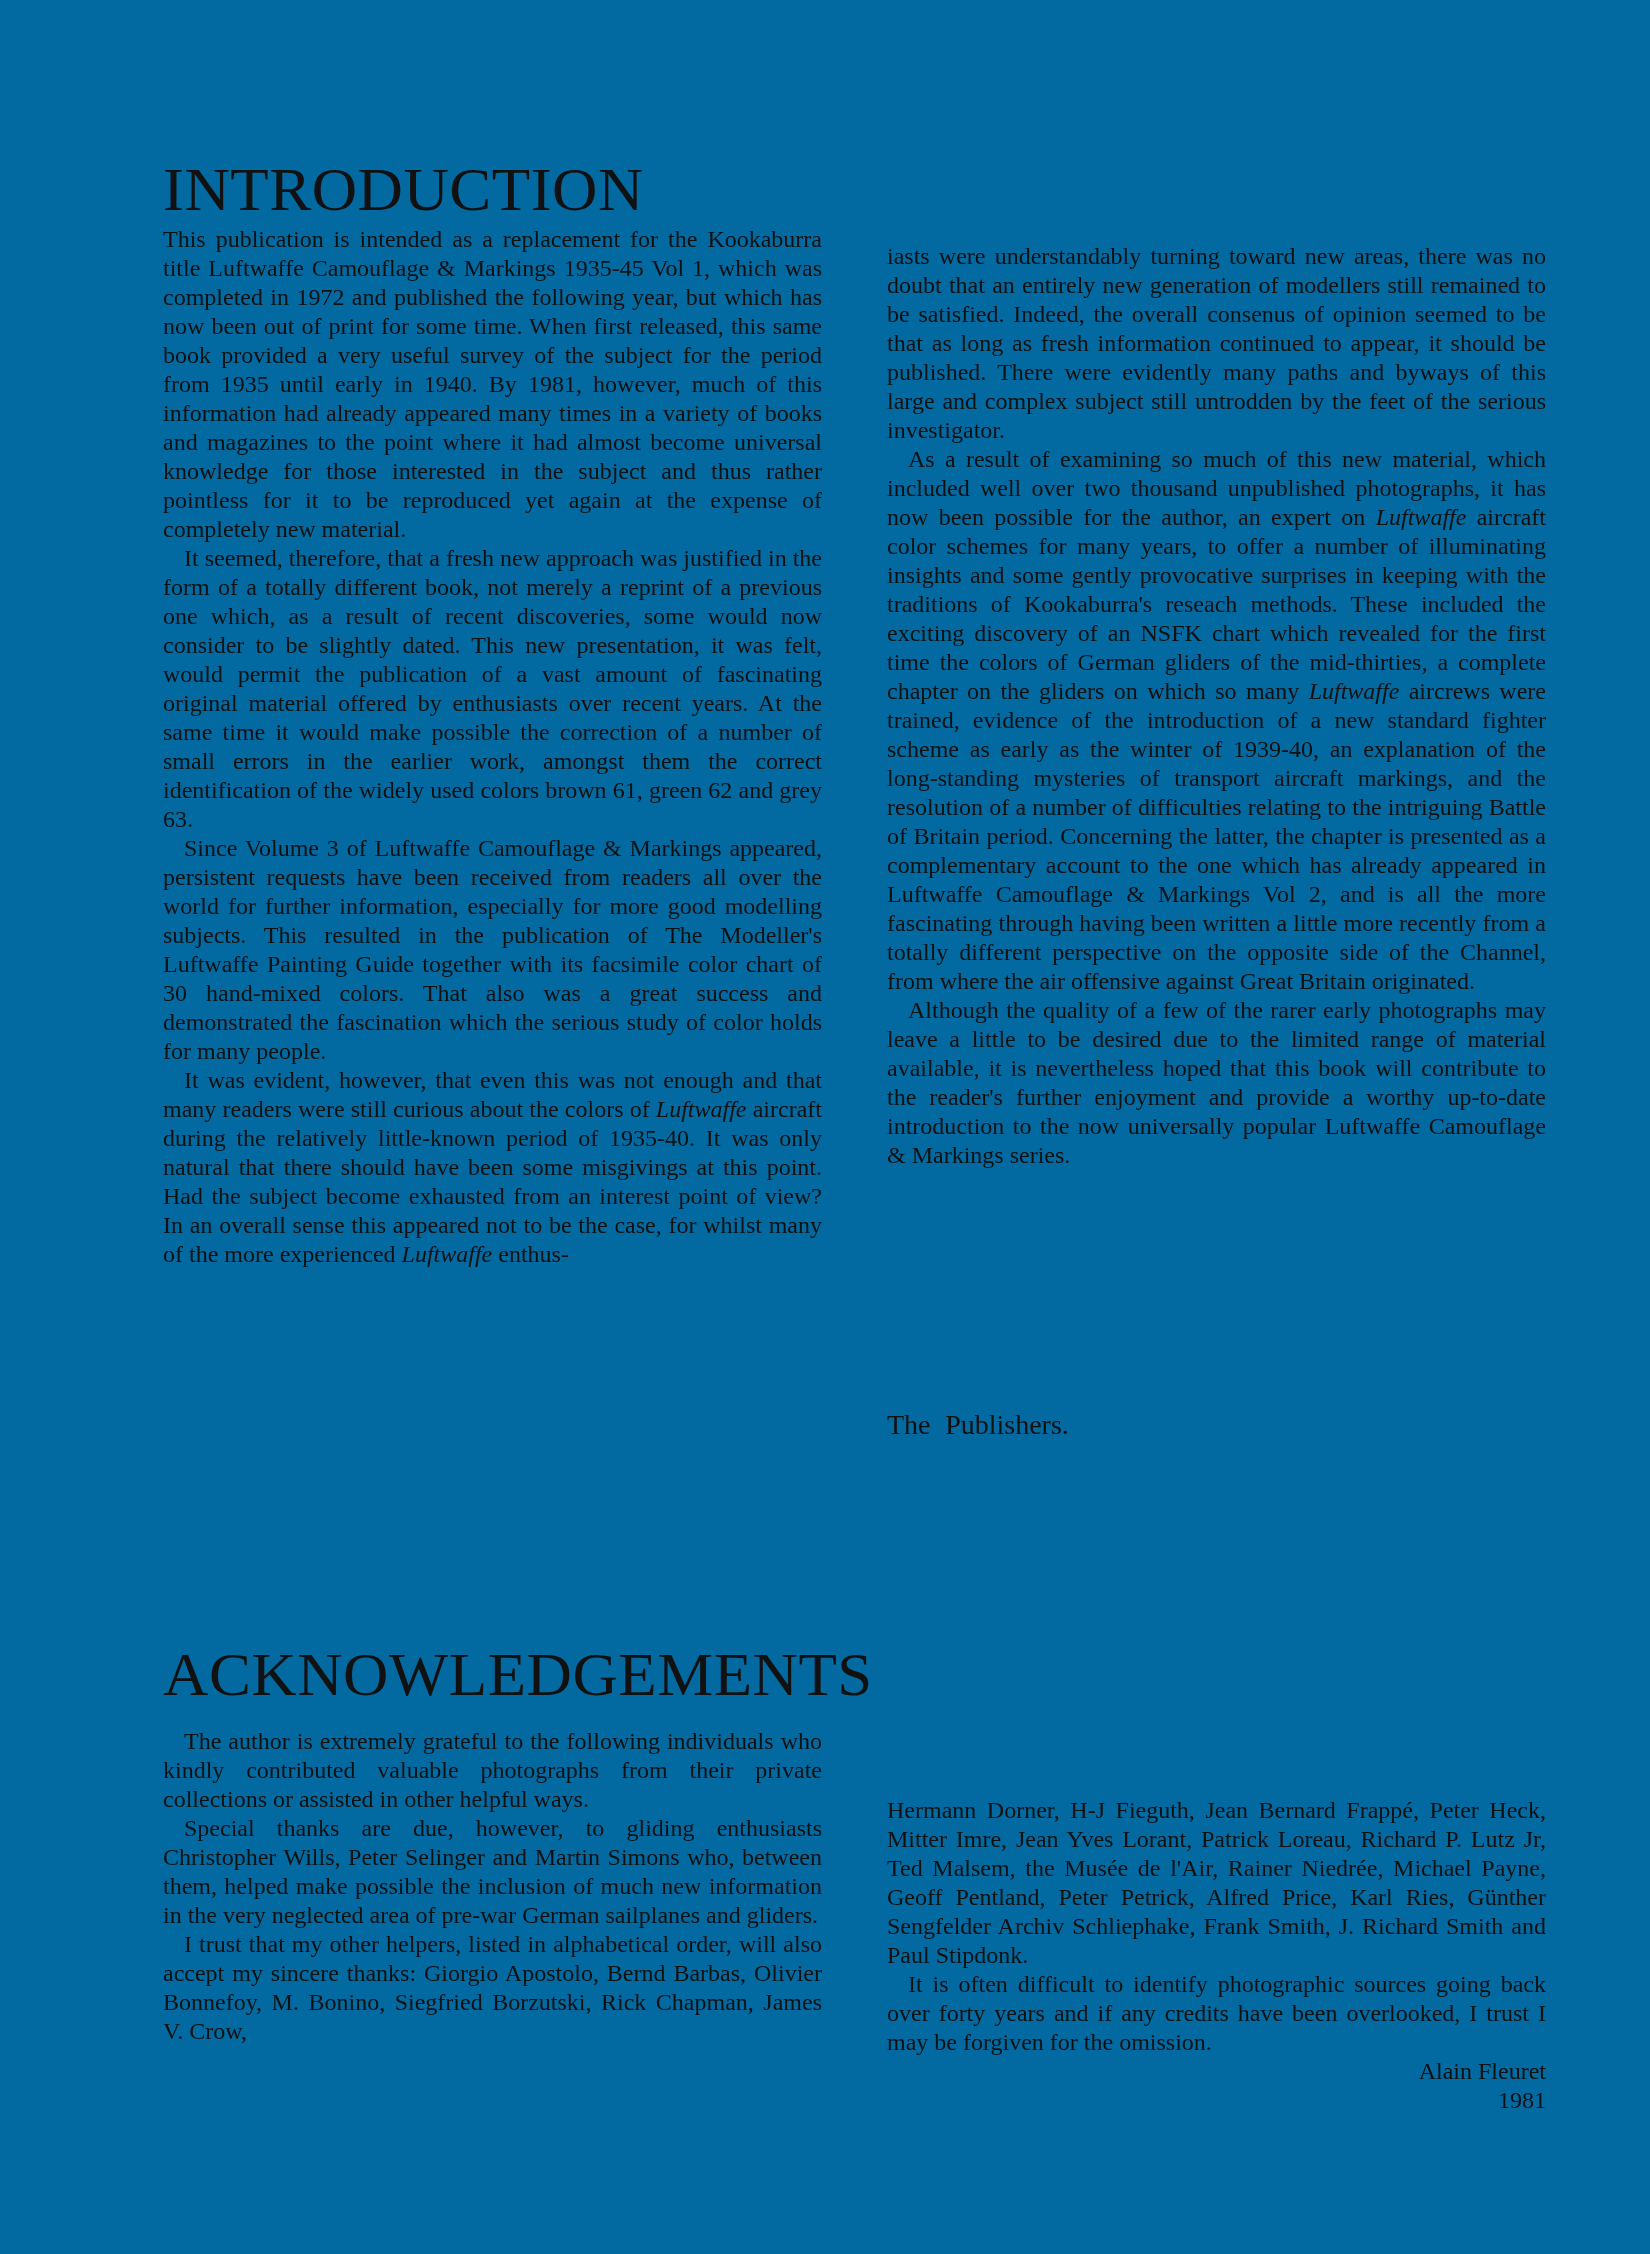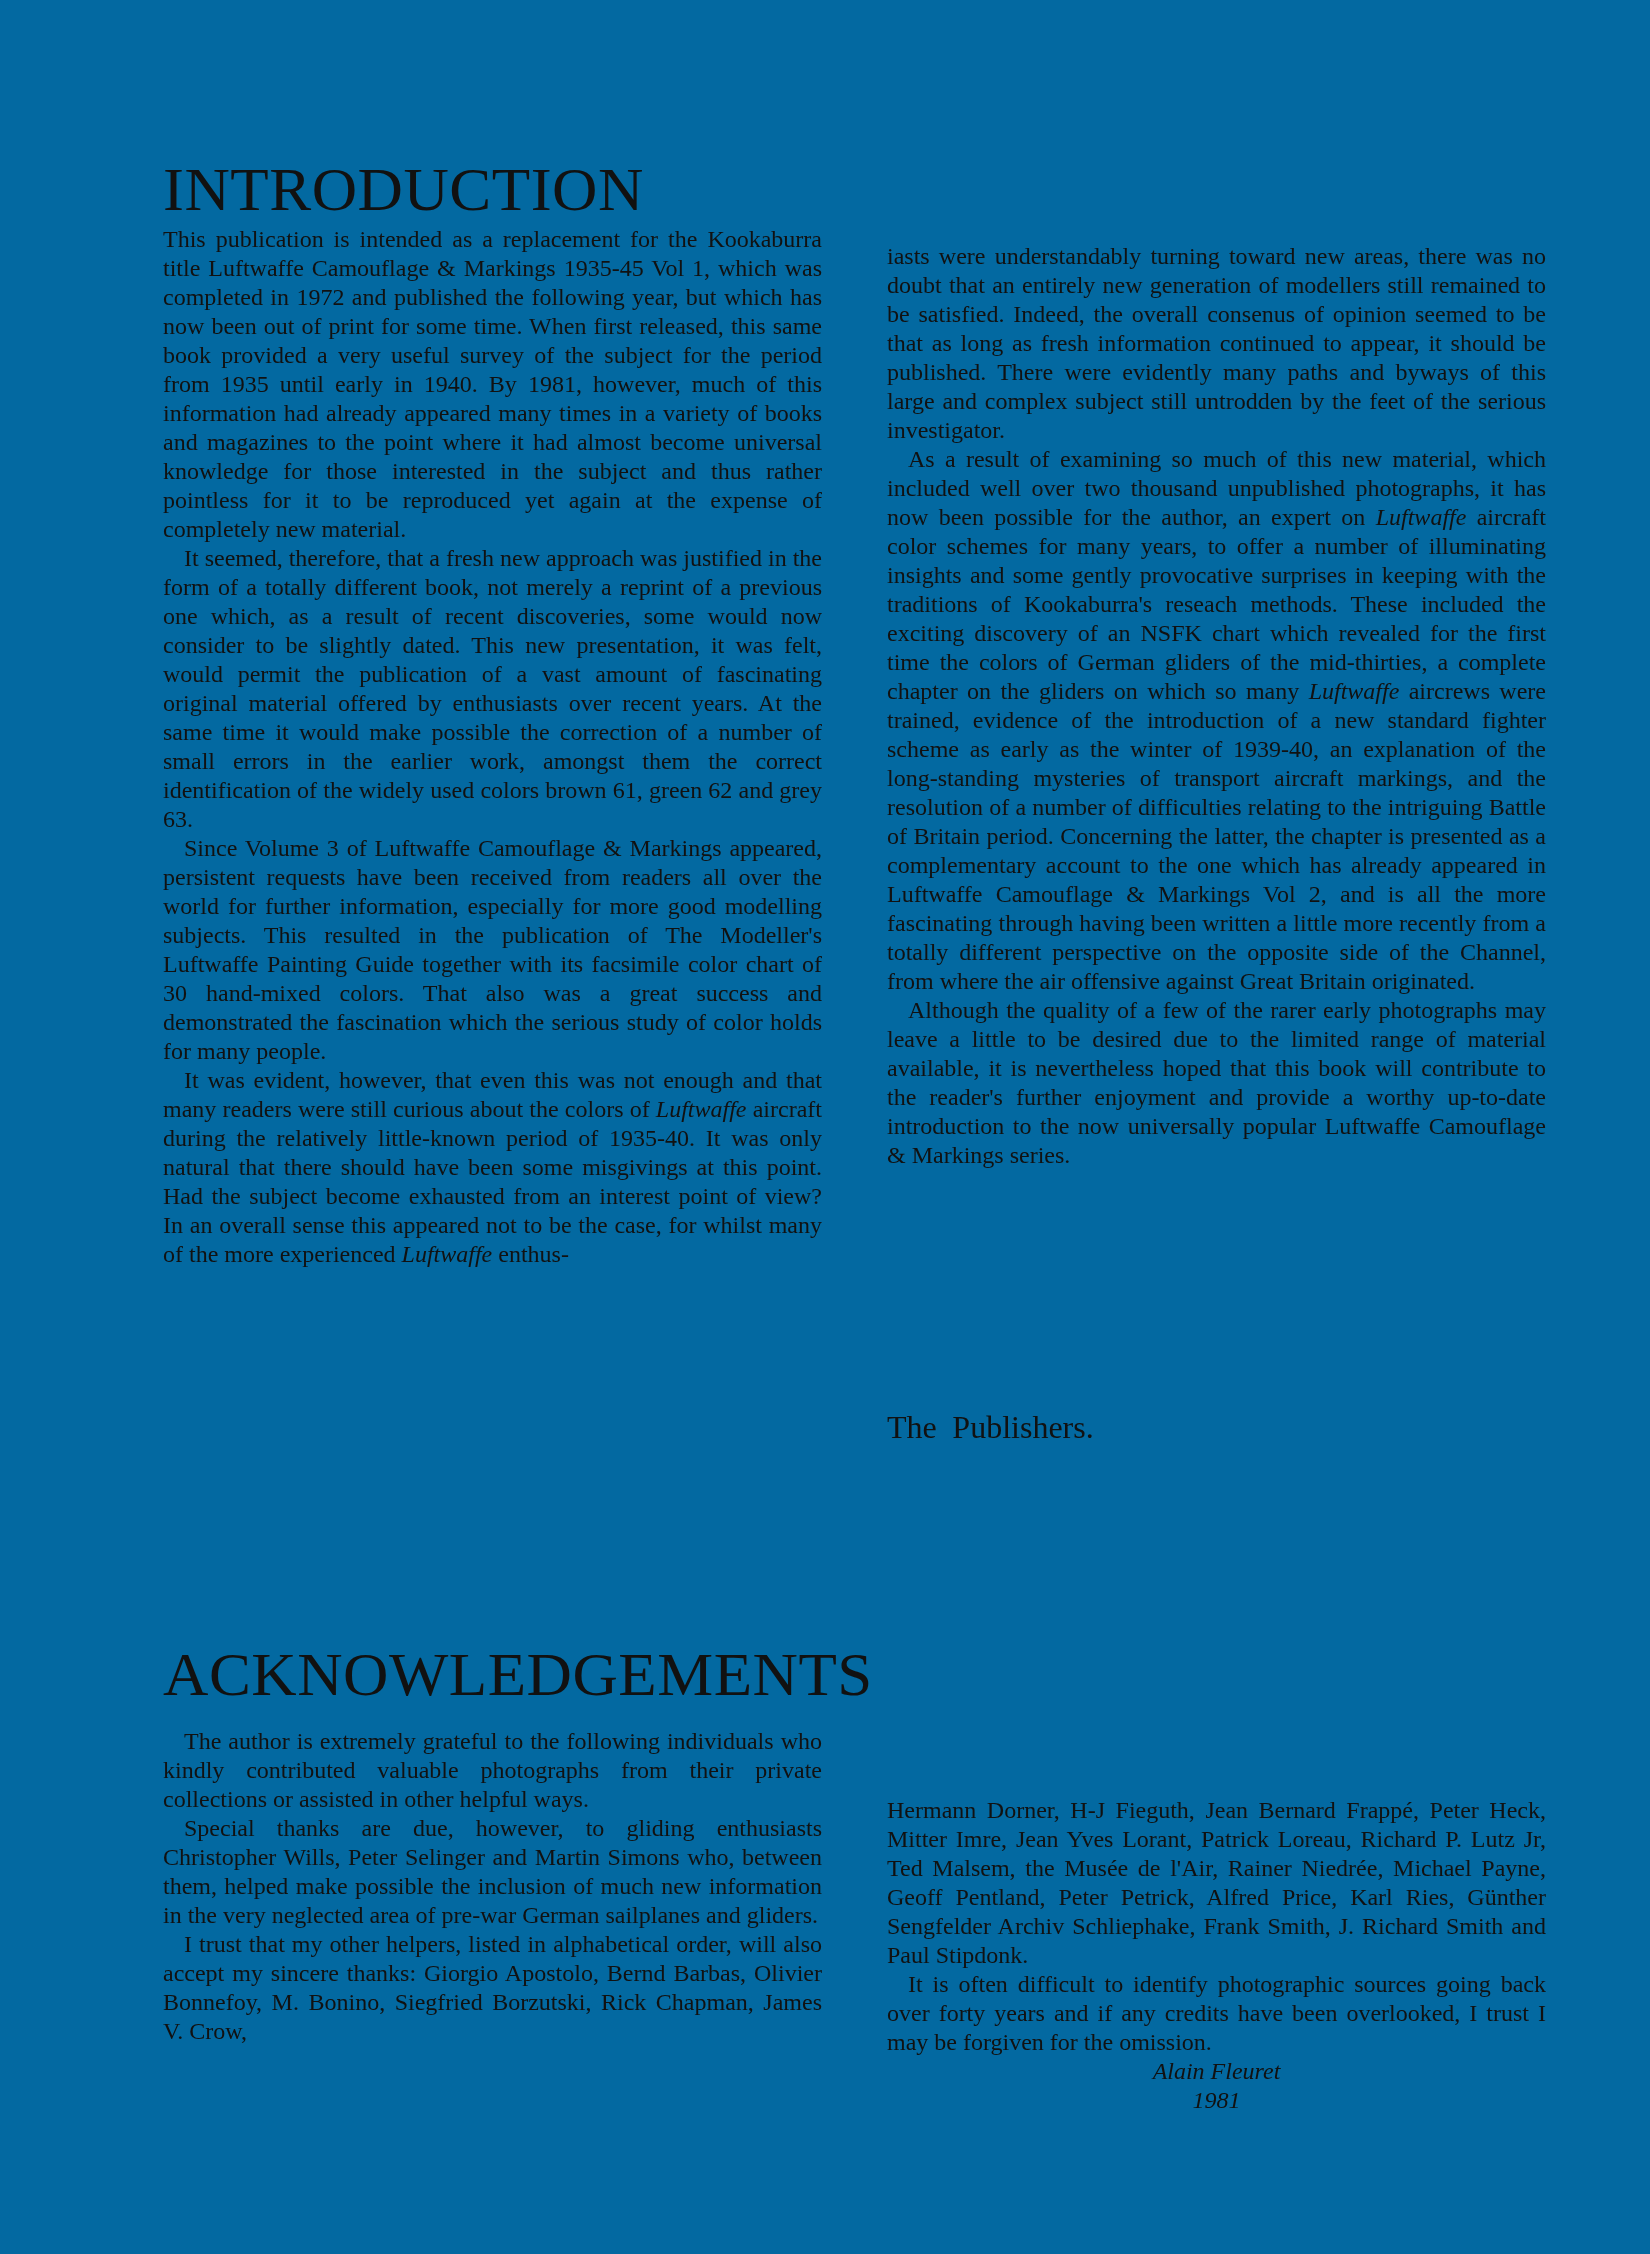--- a/index.html
+++ b/index.html
@@ -14,22 +14,22 @@
   .col {
     position: absolute; width: 659px;
     font-family: "Liberation Serif", serif; font-size: 24px;
     line-height: 29px; color: #111; text-align: justify;
     hyphens: none;
   }
   .col p { margin: 0; text-indent: 21px; }
   .col p.noindent { text-indent: 0; }
   .col p.first { text-indent: 0; }
   .col i { font-style: italic; }
-  .sig { text-align: center; text-indent: 0 !important; font-style: italic; }
-  .pub { position: absolute; left: 887px; top: 1409px; font-family: "Liberation Serif", serif; font-size: 32px; color:#111; word-spacing: 7.6px; }
+  .sig { text-align: right; text-indent: 0 !important; }
+  .pub { position: absolute; left: 887px; top: 1409px; font-family: "Liberation Serif", serif; font-size: 28px; color:#111; word-spacing: 7.6px; }
 </style>
 </head>
 <body>
 
 <div class="page">
 
   <h1 class="heading" style="top:159px;">INTRODUCTION</h1>
 
   <div class="col" style="left:163px; top:225px;">
     <p class="first">This publication is intended as a replacement for the Kookaburra title Luftwaffe Camouflage &amp; Markings 1935-45 Vol 1, which was completed in 1972 and published the following year, but which has now been out of print for some time. When first released, this same book provided a very useful survey of the subject for the period from 1935 until early in 1940. By 1981, however, much of this information had already appeared many times in a variety of books and magazines to the point where it had almost become universal knowledge for those interested in the subject and thus rather pointless for it to be reproduced yet again at the expense of completely new material.</p>

